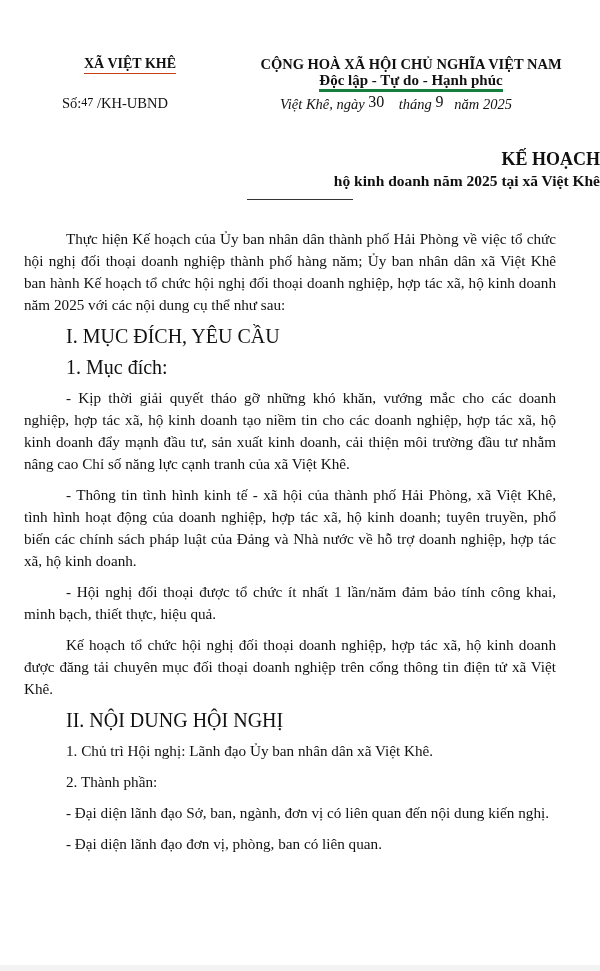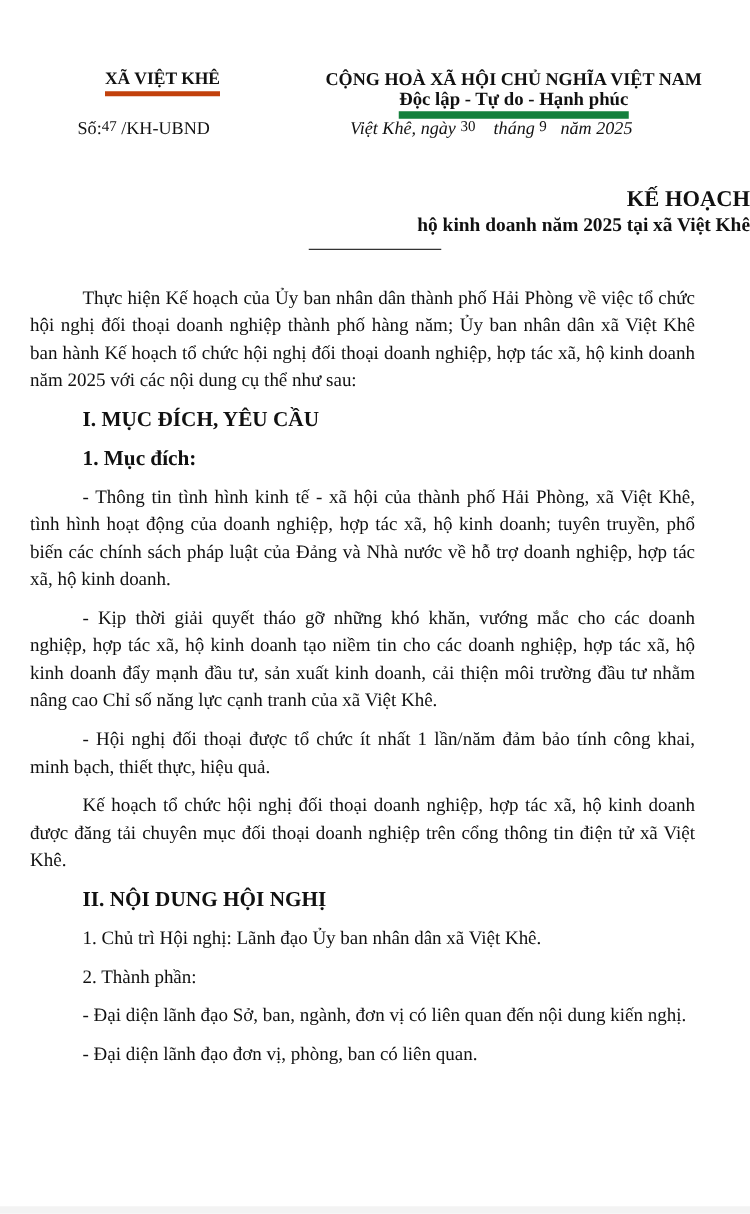--- a/index.html
+++ b/index.html
@@ -7,47 +7,47 @@
       width: 600px; height: 971px; background: #ffffff; overflow: hidden;
       font-family: "Liberation Serif", "DejaVu Serif", serif;
       color: #111;
       position: relative;
     }
     .page { position: absolute; left: 0; top: 0; width: 600px; height: 971px; }
     .hdr-left {
       position: absolute; left: 50px; top: 56px; width: 160px; text-align: center;
       font-weight: bold; font-size: 14px; line-height: 16px;
     }
-    .hdr-left .l2 { display: inline-block; border-bottom: 4px solid #c2410c; padding-bottom: 1px; }
+    .hdr-left .l2 { display: inline-block; border-bottom: 1px solid #c2410c; padding-bottom: 1px; }
     .hdr-right {
       position: absolute; left: 246px; top: 56px; width: 330px; text-align: center;
       font-weight: bold; font-size: 14px; line-height: 16px;
     }
     .hdr-right .l1 { white-space: nowrap; font-size: 14.5px; }
-    .hdr-right .l2 { display: inline-block; border-bottom: 6px solid #15803d; padding-bottom: 1px; font-size: 15px; }
+    .hdr-right .l2 { display: inline-block; border-bottom: 3px solid #15803d; padding-bottom: 1px; font-size: 15px; }
     .docno {
       position: absolute; left: 62px; top: 95px; font-size: 14.5px;
     }
     .docno .num { font-size: 12px; position: relative; top: -2px; }
     .dateline {
       position: absolute; left: 280px; top: 95px; font-size: 14.5px; font-style: italic; white-space: nowrap;
     }
-    .dateline .small { font-size: 12px; font-style: normal; position: relative; top: -2px; }
+    .dateline .small { font-size: 16px; font-style: normal; position: relative; top: -2px; }
     .title-block {
       position: absolute; left: 0; top: 148px; width: 600px; text-align: right; font-weight: bold;
     }
     .title-main { font-size: 18px; line-height: 22px; }
     .title-sub { font-size: 15.5px; line-height: 21px; }
     .title-rule { width: 106px; height: 1px; background: #333; margin: 8px auto 0; }
     .body {
       position: absolute; left: 24px; top: 228px; width: 532px;
       font-size: 15.2px; line-height: 22px; text-align: justify;
     }
     .para { margin: 0 0 9px 0; text-indent: 42px; }
-    .heading { margin: 0 0 9px 0; padding-left: 42px; font-weight: bold; font-size: 17px; }
+    .heading { margin: 0 0 9px 0; padding-left: 42px; font-weight: normal; font-size: 20px; }
     .line { margin: 0 0 9px 0; padding-left: 42px; }
     .footer-band { position: absolute; left: 0; top: 965px; width: 600px; height: 6px; background: #f3f3f3; }
   </style>
 </head>
 <body>
 
 <div class="page">
 
   <div class="hdr-left">
     <div><span class="l2">XÃ VIỆT KHÊ</span></div>
@@ -69,22 +69,22 @@
   <div class="title-block">
     <div class="title-main">KẾ HOẠCH</div>
     <div class="title-sub">hộ kinh doanh năm 2025 tại xã Việt Khê</div>
     <div class="title-rule"></div>
   </div>
 
   <div class="body">
     <p class="para">Thực hiện Kế hoạch của Ủy ban nhân dân thành phố Hải Phòng về việc tổ chức hội nghị đối thoại doanh nghiệp thành phố hàng năm; Ủy ban nhân dân xã Việt Khê ban hành Kế hoạch tổ chức hội nghị đối thoại doanh nghiệp, hợp tác xã, hộ kinh doanh năm 2025 với các nội dung cụ thể như sau:</p>
     <div class="heading">I. MỤC ĐÍCH, YÊU CẦU</div>
     <div class="heading">1. Mục đích:</div>
+    <p class="para">- Kịp thời giải quyết tháo gỡ những khó khăn, vướng mắc cho các doanh nghiệp, hợp tác xã, hộ kinh doanh tạo niềm tin cho các doanh nghiệp, hợp tác xã, hộ kinh doanh đẩy mạnh đầu tư, sản xuất kinh doanh, cải thiện môi trường đầu tư nhằm nâng cao Chỉ số năng lực cạnh tranh của xã Việt Khê.</p>
     <p class="para">- Thông tin tình hình kinh tế - xã hội của thành phố Hải Phòng, xã Việt Khê, tình hình hoạt động của doanh nghiệp, hợp tác xã, hộ kinh doanh; tuyên truyền, phổ biến các chính sách pháp luật của Đảng và Nhà nước về hỗ trợ doanh nghiệp, hợp tác xã, hộ kinh doanh.</p>
-    <p class="para">- Kịp thời giải quyết tháo gỡ những khó khăn, vướng mắc cho các doanh nghiệp, hợp tác xã, hộ kinh doanh tạo niềm tin cho các doanh nghiệp, hợp tác xã, hộ kinh doanh đẩy mạnh đầu tư, sản xuất kinh doanh, cải thiện môi trường đầu tư nhằm nâng cao Chỉ số năng lực cạnh tranh của xã Việt Khê.</p>
     <p class="para">- Hội nghị đối thoại được tổ chức ít nhất 1 lần/năm đảm bảo tính công khai, minh bạch, thiết thực, hiệu quả.</p>
     <p class="para">Kế hoạch tổ chức hội nghị đối thoại doanh nghiệp, hợp tác xã, hộ kinh doanh được đăng tải chuyên mục đối thoại doanh nghiệp trên cổng thông tin điện tử xã Việt Khê.</p>
     <div class="heading">II. NỘI DUNG HỘI NGHỊ</div>
     <div class="line">1. Chủ trì Hội nghị: Lãnh đạo Ủy ban nhân dân xã Việt Khê.</div>
     <div class="line">2. Thành phần:</div>
     <p class="para">- Đại diện lãnh đạo Sở, ban, ngành, đơn vị có liên quan đến nội dung kiến nghị.</p>
     <p class="para">- Đại diện lãnh đạo đơn vị, phòng, ban có liên quan.</p>
   </div>
 
   <div class="footer-band"></div>

